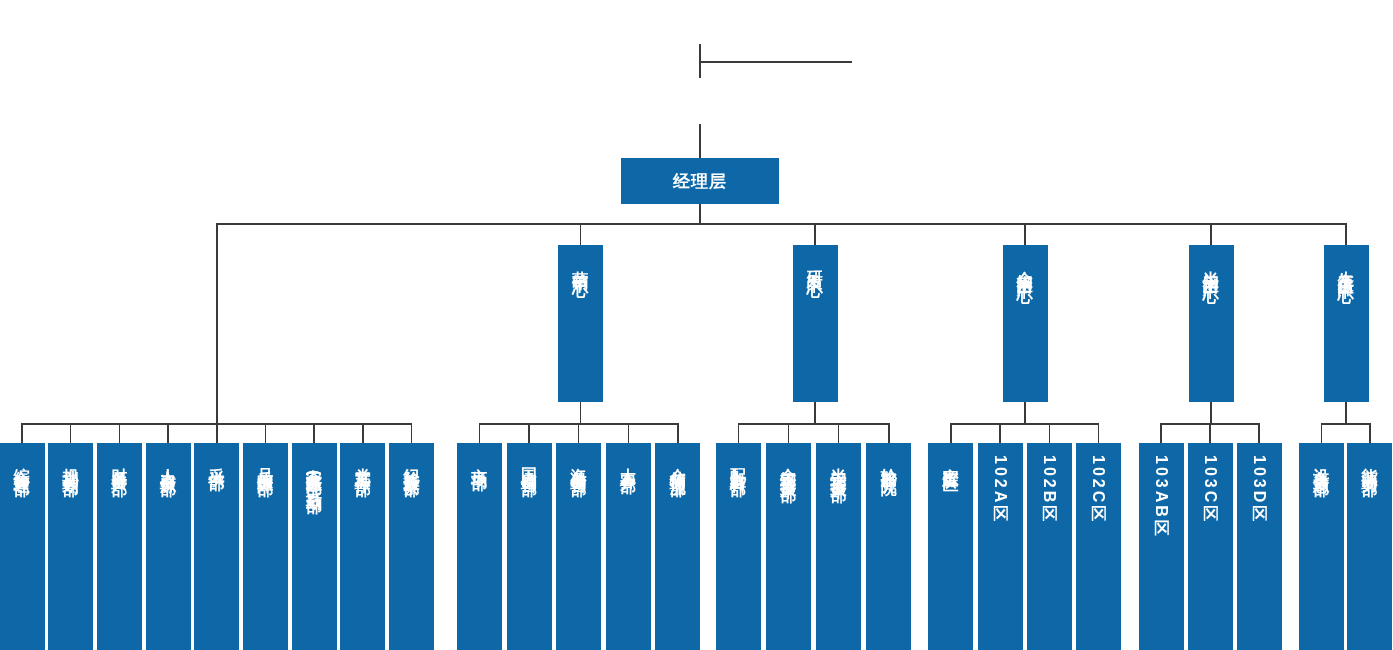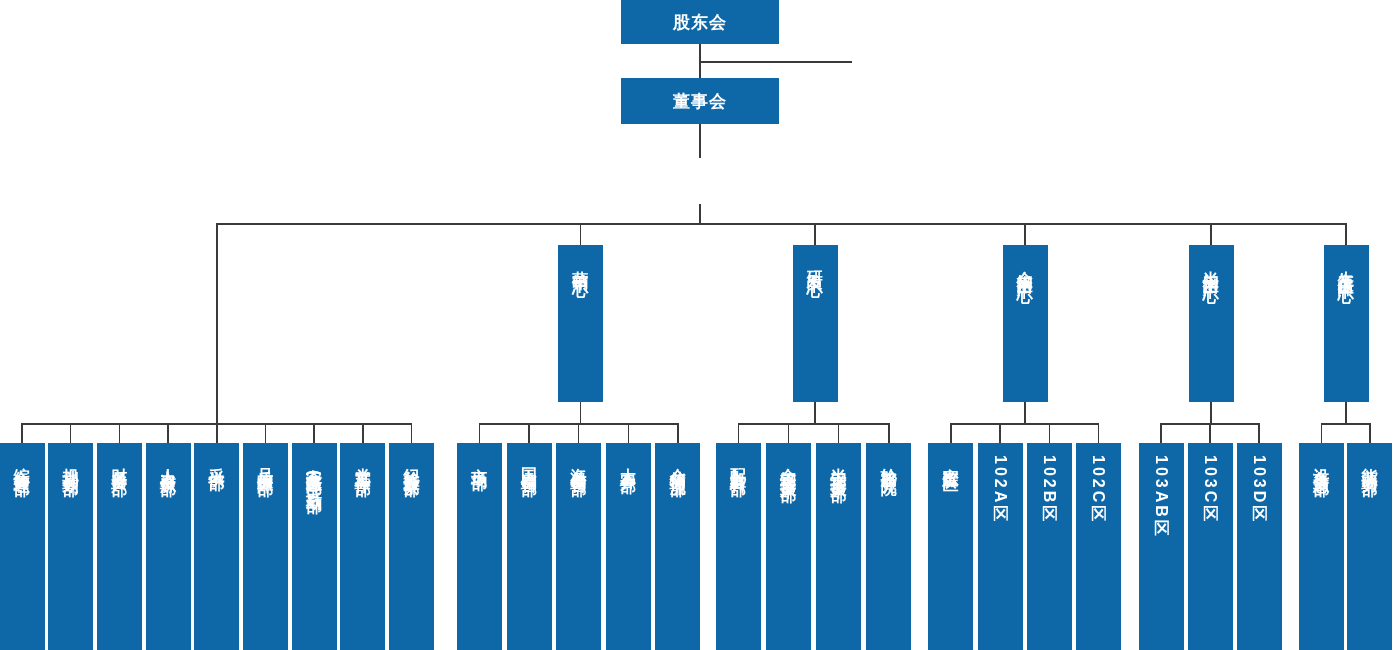--- a/index.html
+++ b/index.html
@@ -34,29 +34,26 @@
     padding-top:12px;
   }
   .vbox.mid .lbl{padding-top:13px;}
   .vbox.sideways .lbl{text-orientation:sideways;}
 </style>
 </head>
 <body>
 
 <div id="org-chart">
 
-  <div class="node hbox" style="left:621px;top:0px;width:158px;height:44px">
-    <span class="lbl">股东会</span>
+
+
+
+  <div class="node hbox" style="left:621px;top:158px;width:158px;height:46px">
+    <span class="lbl">经理层</span>
   </div>
-
-
-  <div class="node hbox" style="left:621px;top:78px;width:158px;height:46px">
-    <span class="lbl">董事会</span>
-  </div>
-
 
   <div id="connector-layer">
       <div class="line" style="left: 699.25px; top: 44px; width: 1.5px; height: 34px;"></div>
       <div class="line" style="left: 699.25px; top: 61.25px; width: 152.5px; height: 1.5px;"></div>
       <div class="line" style="left: 699.25px; top: 124px; width: 1.5px; height: 34px;"></div>
       <div class="line" style="left: 699.25px; top: 204px; width: 1.5px; height: 20px;"></div>
       <div class="line" style="left: 216.25px; top: 223.25px; width: 1130.5px; height: 1.5px;"></div>
       <div class="line" style="left: 216.25px; top: 224px; width: 1.5px; height: 200px;"></div>
       <div class="line" style="left: 21.25px; top: 423.25px; width: 391.1px; height: 1.5px;"></div>
       <div class="line" style="left: 21.25px; top: 424px; width: 1.5px; height: 19px;"></div>

